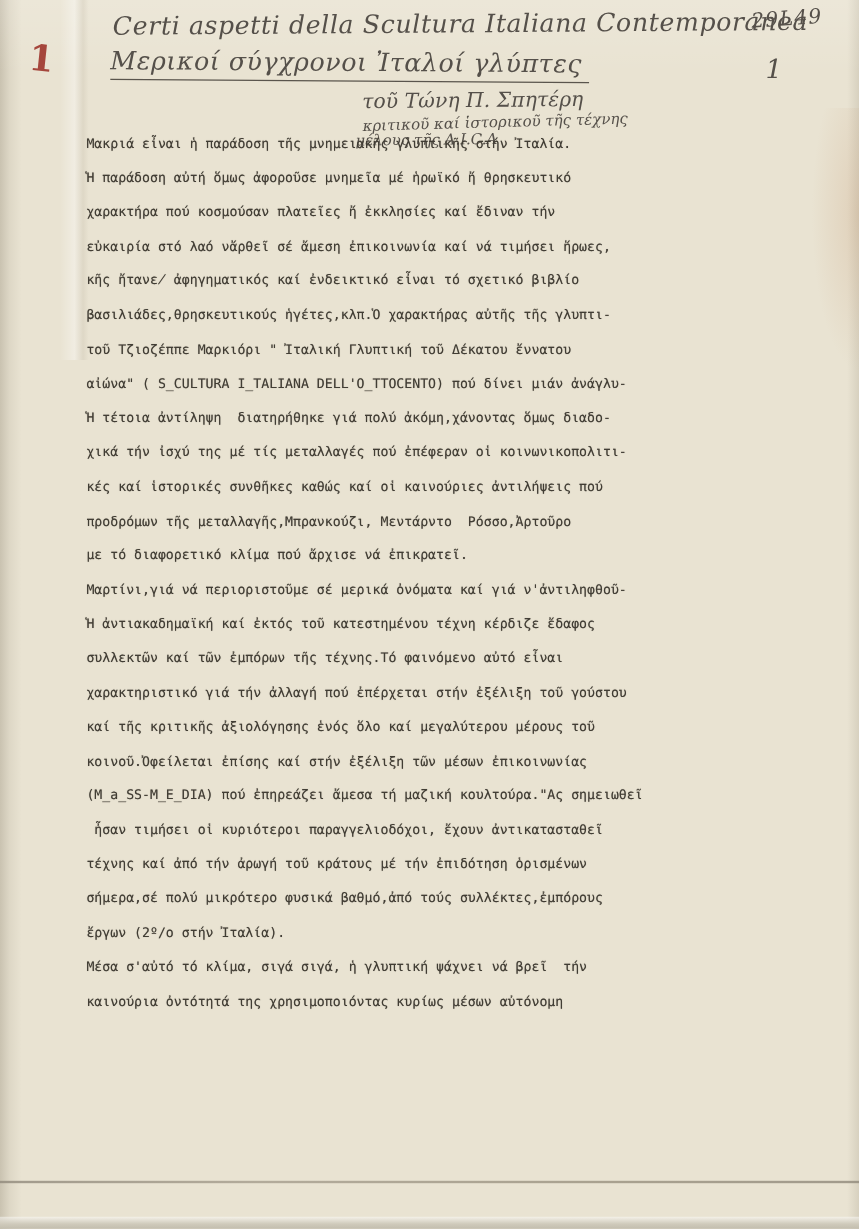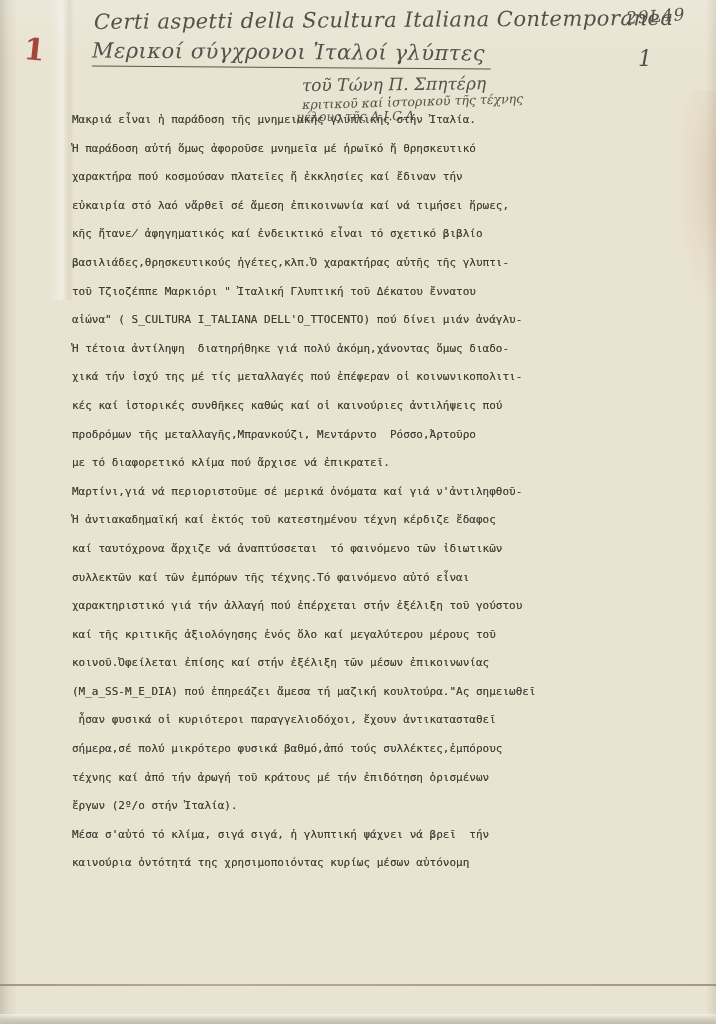--- a/index.html
+++ b/index.html
@@ -120,29 +120,28 @@
     <div class="typed-line">βασιλιάδες,θρησκευτικούς ἡγέτες,κλπ.Ὁ χαρακτήρας αὐτῆς τῆς γλυπτι-</div>
     <div class="typed-line">τοῦ Τζιοζέππε Μαρκιόρι " Ἰταλική Γλυπτική τοῦ Δέκατου ἔννατου</div>
     <div class="typed-line">αἰώνα" ( S̲CULTURA I̲TALIANA DELL'O̲TTOCENTO) πού δίνει μιάν ἀνάγλυ-</div>
     <div class="typed-line">Ἡ τέτοια ἀντίληψη  διατηρήθηκε γιά πολύ ἀκόμη,χάνοντας ὅμως διαδο-</div>
     <div class="typed-line">χικά τήν ἰσχύ της μέ τίς μεταλλαγές πού ἐπέφεραν οἱ κοινωνικοπολιτι-</div>
     <div class="typed-line">κές καί ἱστορικές συνθῆκες καθώς καί οἱ καινούριες ἀντιλήψεις πού</div>
     <div class="typed-line">προδρόμων τῆς μεταλλαγῆς,Μπρανκούζι, Μεντάρντο  Ρόσσο,Ἀρτοῦρο</div>
     <div class="typed-line">με τό διαφορετικό κλίμα πού ἄρχισε νά ἐπικρατεῖ.</div>
     <div class="typed-line">Μαρτίνι,γιά νά περιοριστοῦμε σέ μερικά ὀνόματα καί γιά ν'ἀντιληφθοῦ-</div>
     <div class="typed-line">Ἡ ἀντιακαδημαϊκή καί ἐκτός τοῦ κατεστημένου τέχνη κέρδιζε ἔδαφος</div>
-    <div class="typed-line">καί ταυτόχρονα ἄρχιζε νά ἀναπτύσσεται  τό φαινόμενο τῶν ἰδιωτικῶν</div>
     <div class="typed-line">συλλεκτῶν καί τῶν ἐμπόρων τῆς τέχνης.Τό φαινόμενο αὐτό εἶναι</div>
     <div class="typed-line">χαρακτηριστικό γιά τήν ἀλλαγή πού ἐπέρχεται στήν ἐξέλιξη τοῦ γούστου</div>
     <div class="typed-line">καί τῆς κριτικῆς ἀξιολόγησης ἑνός ὅλο καί μεγαλύτερου μέρους τοῦ</div>
     <div class="typed-line">κοινοῦ.Ὀφείλεται ἐπίσης καί στήν ἐξέλιξη τῶν μέσων ἐπικοινωνίας</div>
     <div class="typed-line">(M̲a̲SS-M̲E̲DIA) πού ἐπηρεάζει ἄμεσα τή μαζική κουλτούρα."Ας σημειωθεῖ</div>
-    <div class="typed-line"> ἦσαν φυσικά οἱ κυριότεροι παραγγελιοδόχοι, ἔχουν ἀντικατασταθεῖ</div>
+    <div class="typed-line"> ἦσαν τιμήσει οἱ κυριότεροι παραγγελιοδόχοι, ἔχουν ἀντικατασταθεῖ</div>
+    <div class="typed-line">τέχνης καί ἀπό τήν ἀρωγή τοῦ κράτους μέ τήν ἐπιδότηση ὁρισμένων</div>
     <div class="typed-line">σήμερα,σέ πολύ μικρότερο φυσικά βαθμό,ἀπό τούς συλλέκτες,ἐμπόρους</div>
-    <div class="typed-line">τέχνης καί ἀπό τήν ἀρωγή τοῦ κράτους μέ τήν ἐπιδότηση ὁρισμένων</div>
     <div class="typed-line">ἔργων (2º/ο στήν Ἰταλία).</div>
     <div class="typed-line">Μέσα σ'αὐτό τό κλίμα, σιγά σιγά, ἡ γλυπτική ψάχνει νά βρεῖ  τήν</div>
     <div class="typed-line">καινούρια ὀντότητά της χρησιμοποιόντας κυρίως μέσων αὐτόνομη</div>
   </div>
 
   <div class="bottom-rule"></div>
   <div class="bottom-edge"></div>
 </div>
 
 </body></html>

